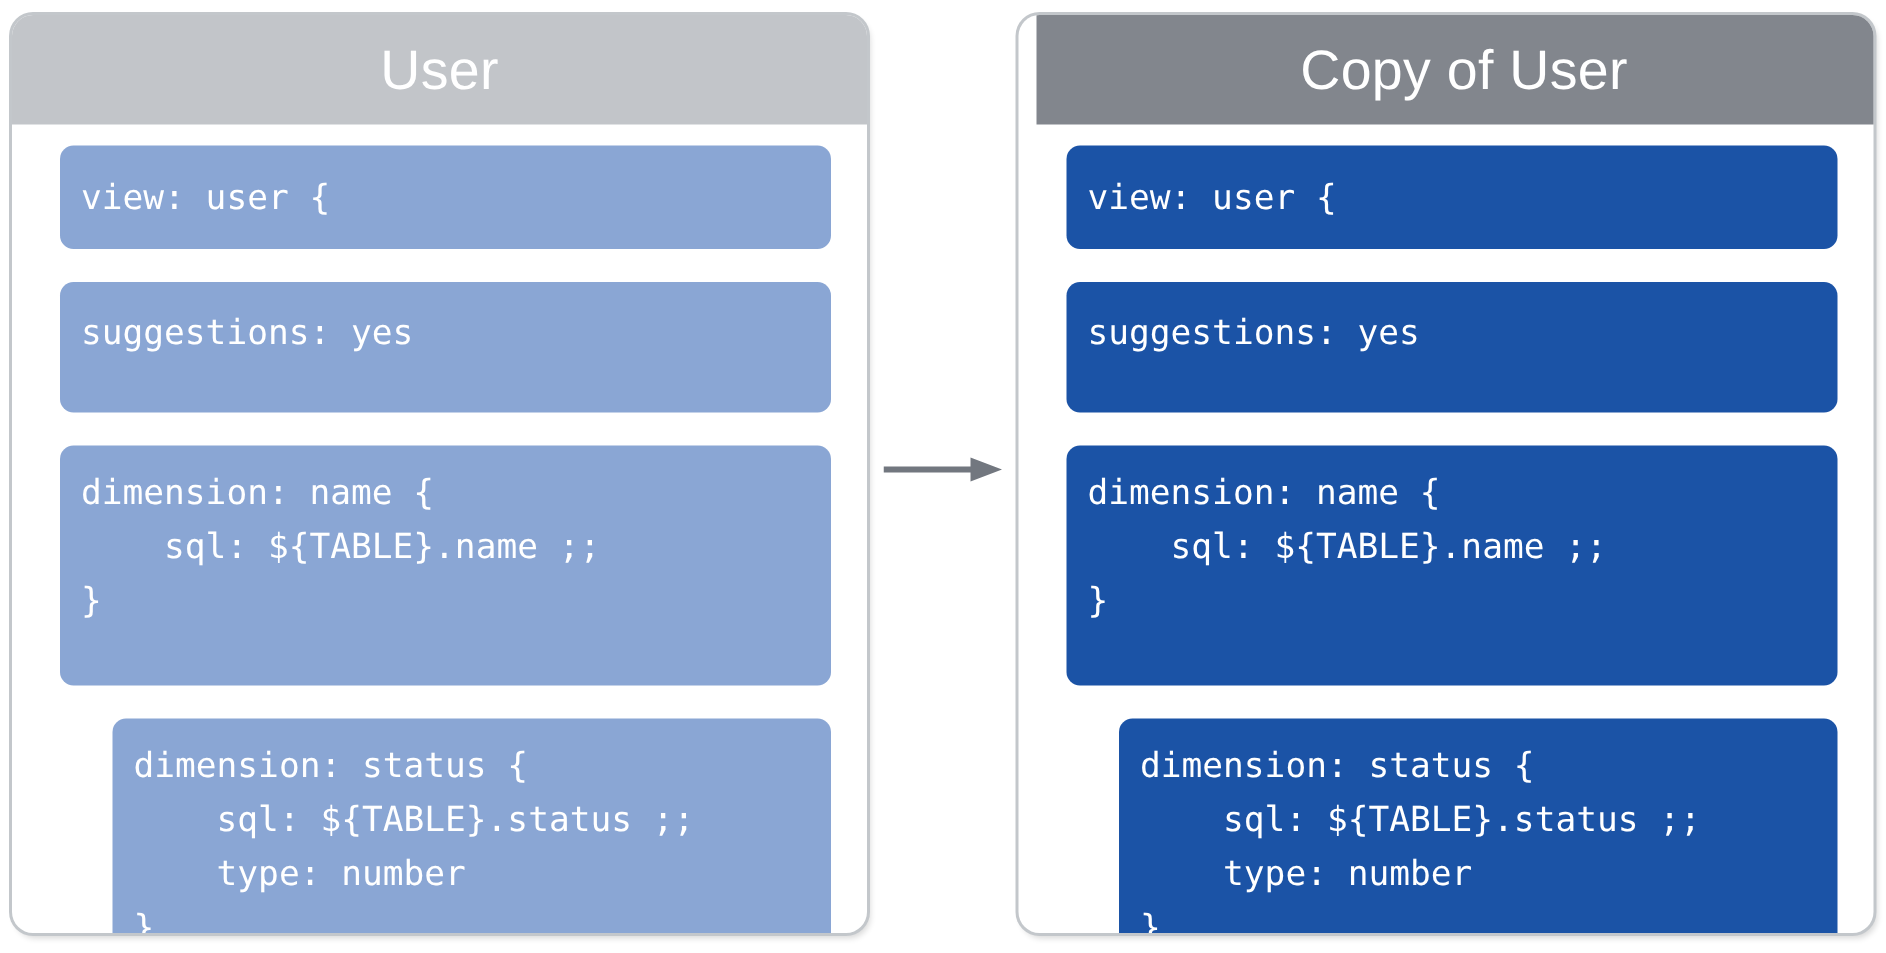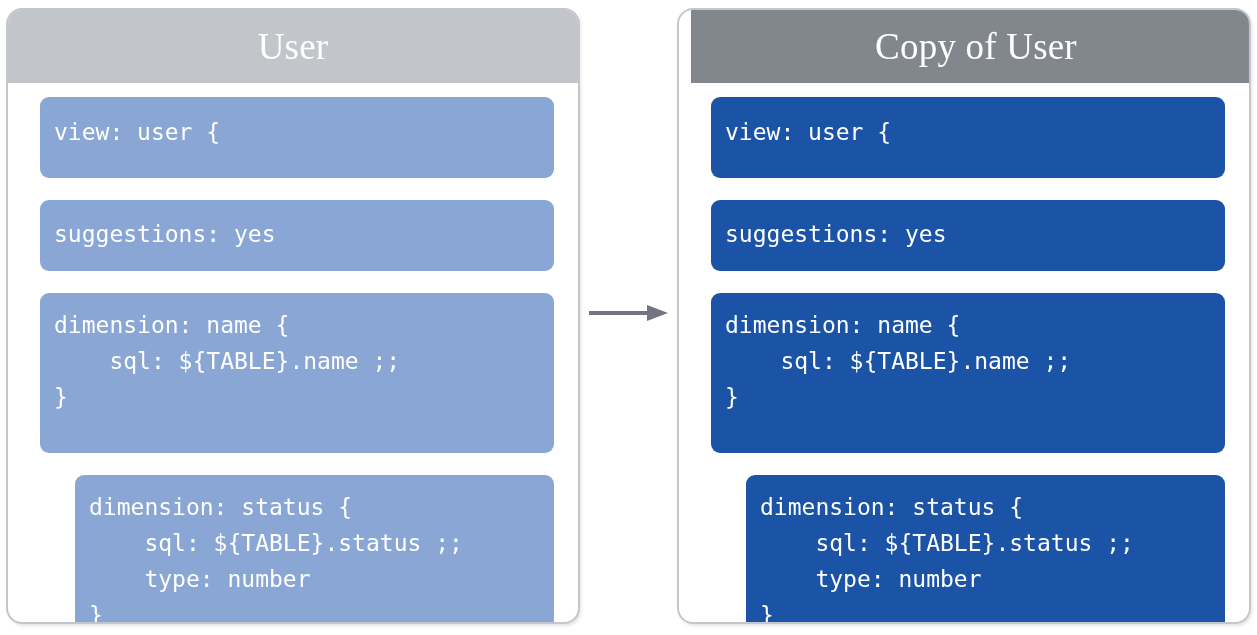--- a/index.html
+++ b/index.html
@@ -41,21 +41,21 @@
     display: flex;
     align-items: center;
     justify-content: center;
     box-sizing: border-box;
   }
   .header-gray-light { background: #c2c5c9; }
   .header-gray-dark  { background: #82868d; margin-left: 12px; }
 
   .panel-title {
     color: #ffffff;
-    font-family: Liberation Serif, serif;
+    font-family: Liberation Sans, sans-serif;
     font-size: 37px;
     font-weight: 400;
     letter-spacing: 0.2px;
     line-height: 1;
     white-space: nowrap;
   }
 
   .panel-body {
     padding: 14px 24px 16px 32px;
     box-sizing: border-box;
@@ -75,22 +75,22 @@
     line-height: 36px;
     color: #ffffff;
     letter-spacing: 0px;
   }
   .code-block:last-child { margin-bottom: 0; }
 
   .blk-light { background: #8aa6d4; }
   .blk-dark  { background: #1b53a6; }
 
   
-  .blk-h1 { height: 81px;  padding-top: 17px; }
-  .blk-h2 { height: 71px;  padding-top: 16px; }
+  .blk-h1 { height: 69px;  padding-top: 17px; }
+  .blk-h2 { height: 87px;  padding-top: 16px; }
   .blk-h3 { height: 160px; padding-top: 14px; }
   .blk-h4 { height: 159px; padding-top: 14px; margin-left: 35px; }
 
   
   .arrow {
     position: absolute;
     left: 589px;
     top: 303px;
     width: 80px;
     height: 20px;

